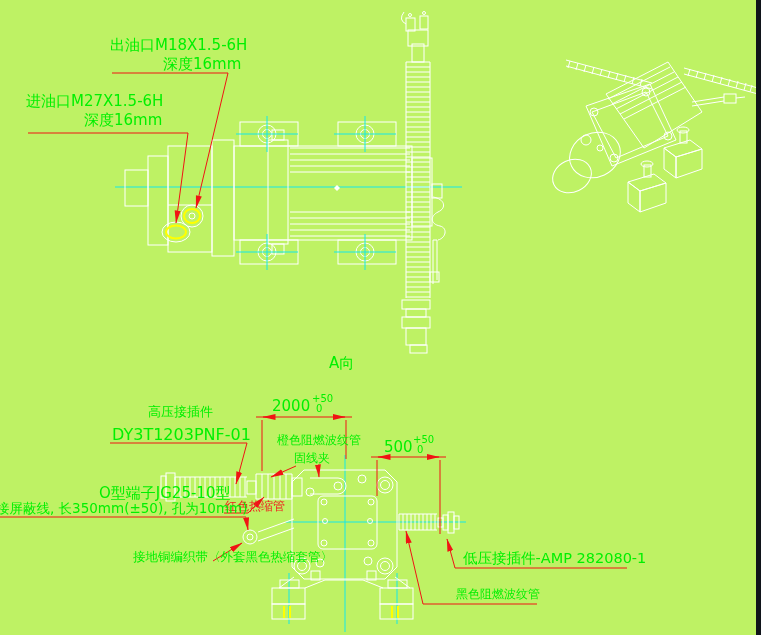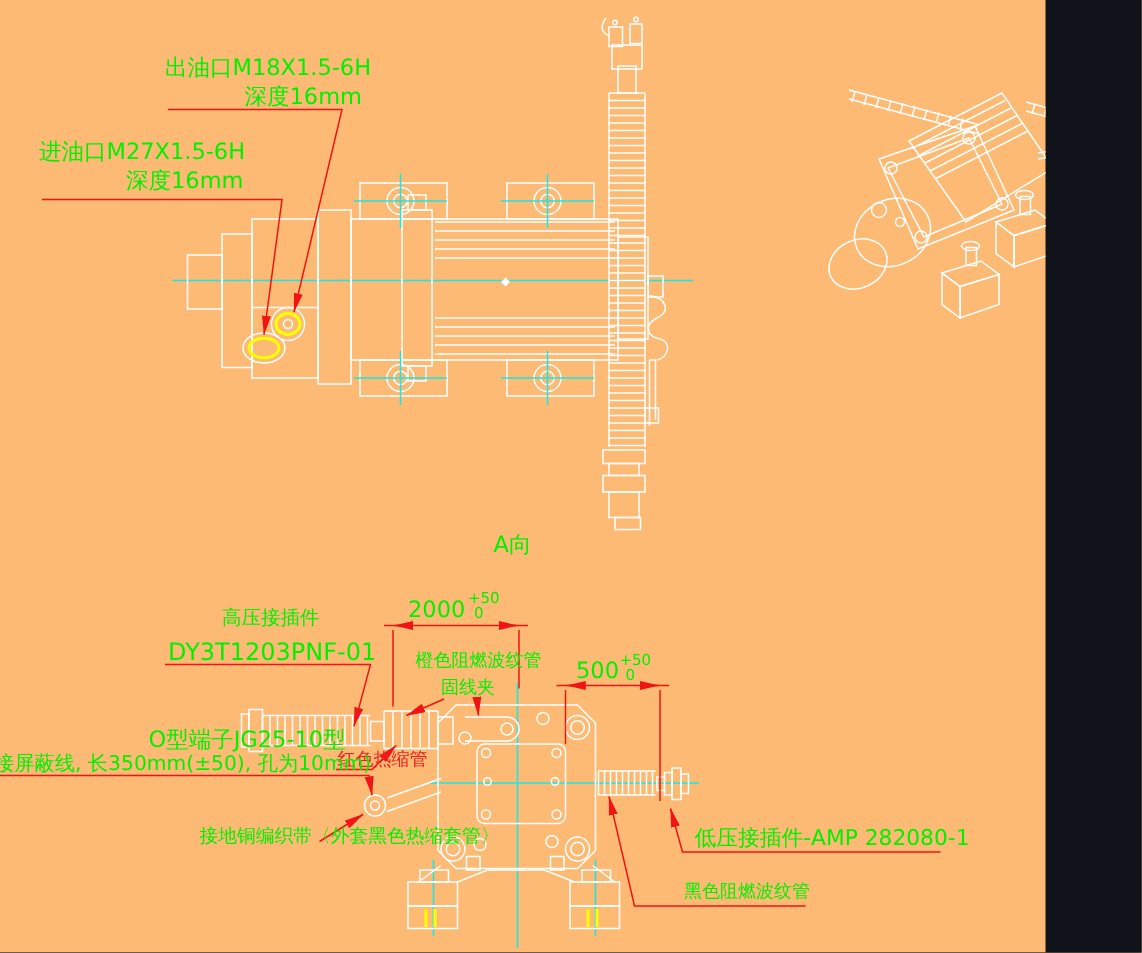--- a/index.html
+++ b/index.html
@@ -1,16 +1,16 @@
 <!DOCTYPE html>
 <html><head>
 <meta charset="utf-8">
 <style>
   html,body{margin:0;padding:0;background:#10141a;}
-  .canvas{position:relative;width:697px;height:635px;background:#fdba74;overflow:hidden;
+  .canvas{position:relative;width:756px;height:635px;background:#bef264;overflow:hidden;
           font-family:"DejaVu Sans",sans-serif;}
   svg{position:absolute;left:0;top:0;}
   .w{stroke:#ffffff;fill:none;stroke-width:1;}
   .wf{fill:#ffffff;stroke:none;}
   .c{stroke:#15e8e8;fill:none;stroke-width:1;}
   .r{stroke:#f01414;fill:none;stroke-width:1;}
   .y{stroke:#ffff00;fill:none;stroke-width:2;}
   .gt{fill:#00f000;font-family:"DejaVu Sans",sans-serif;}
   .rt{fill:#f02020;font-family:"DejaVu Sans",sans-serif;}
 </style>

